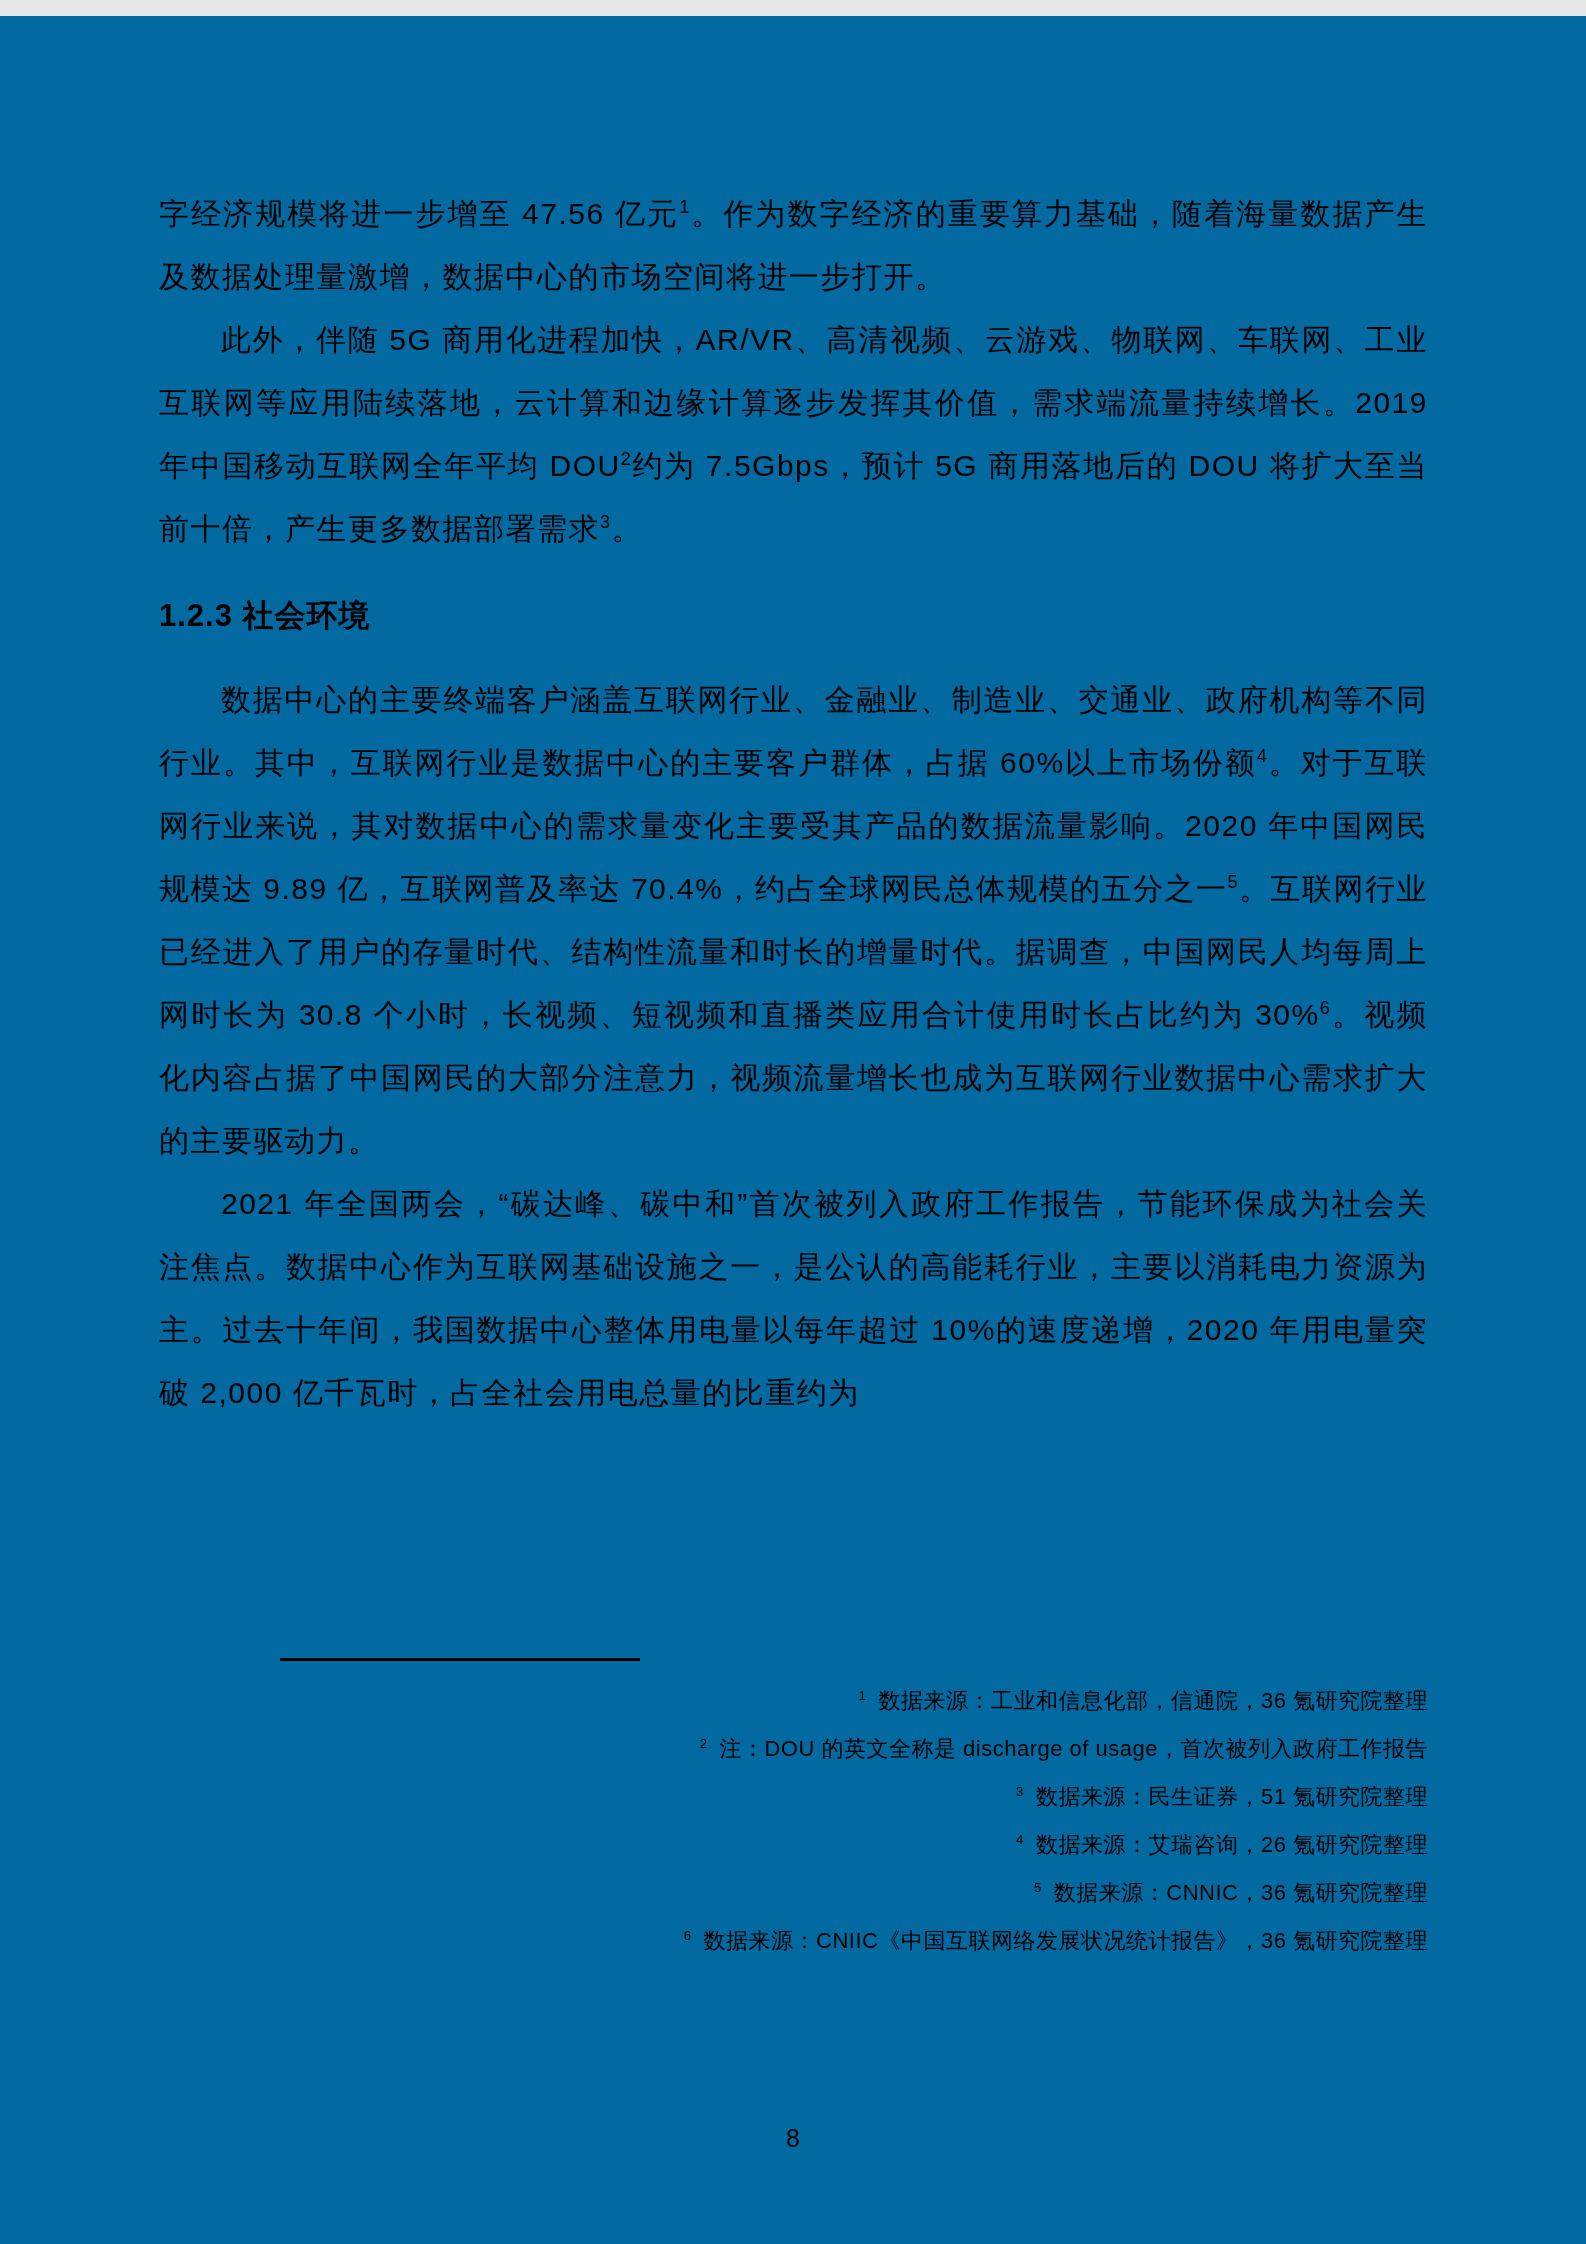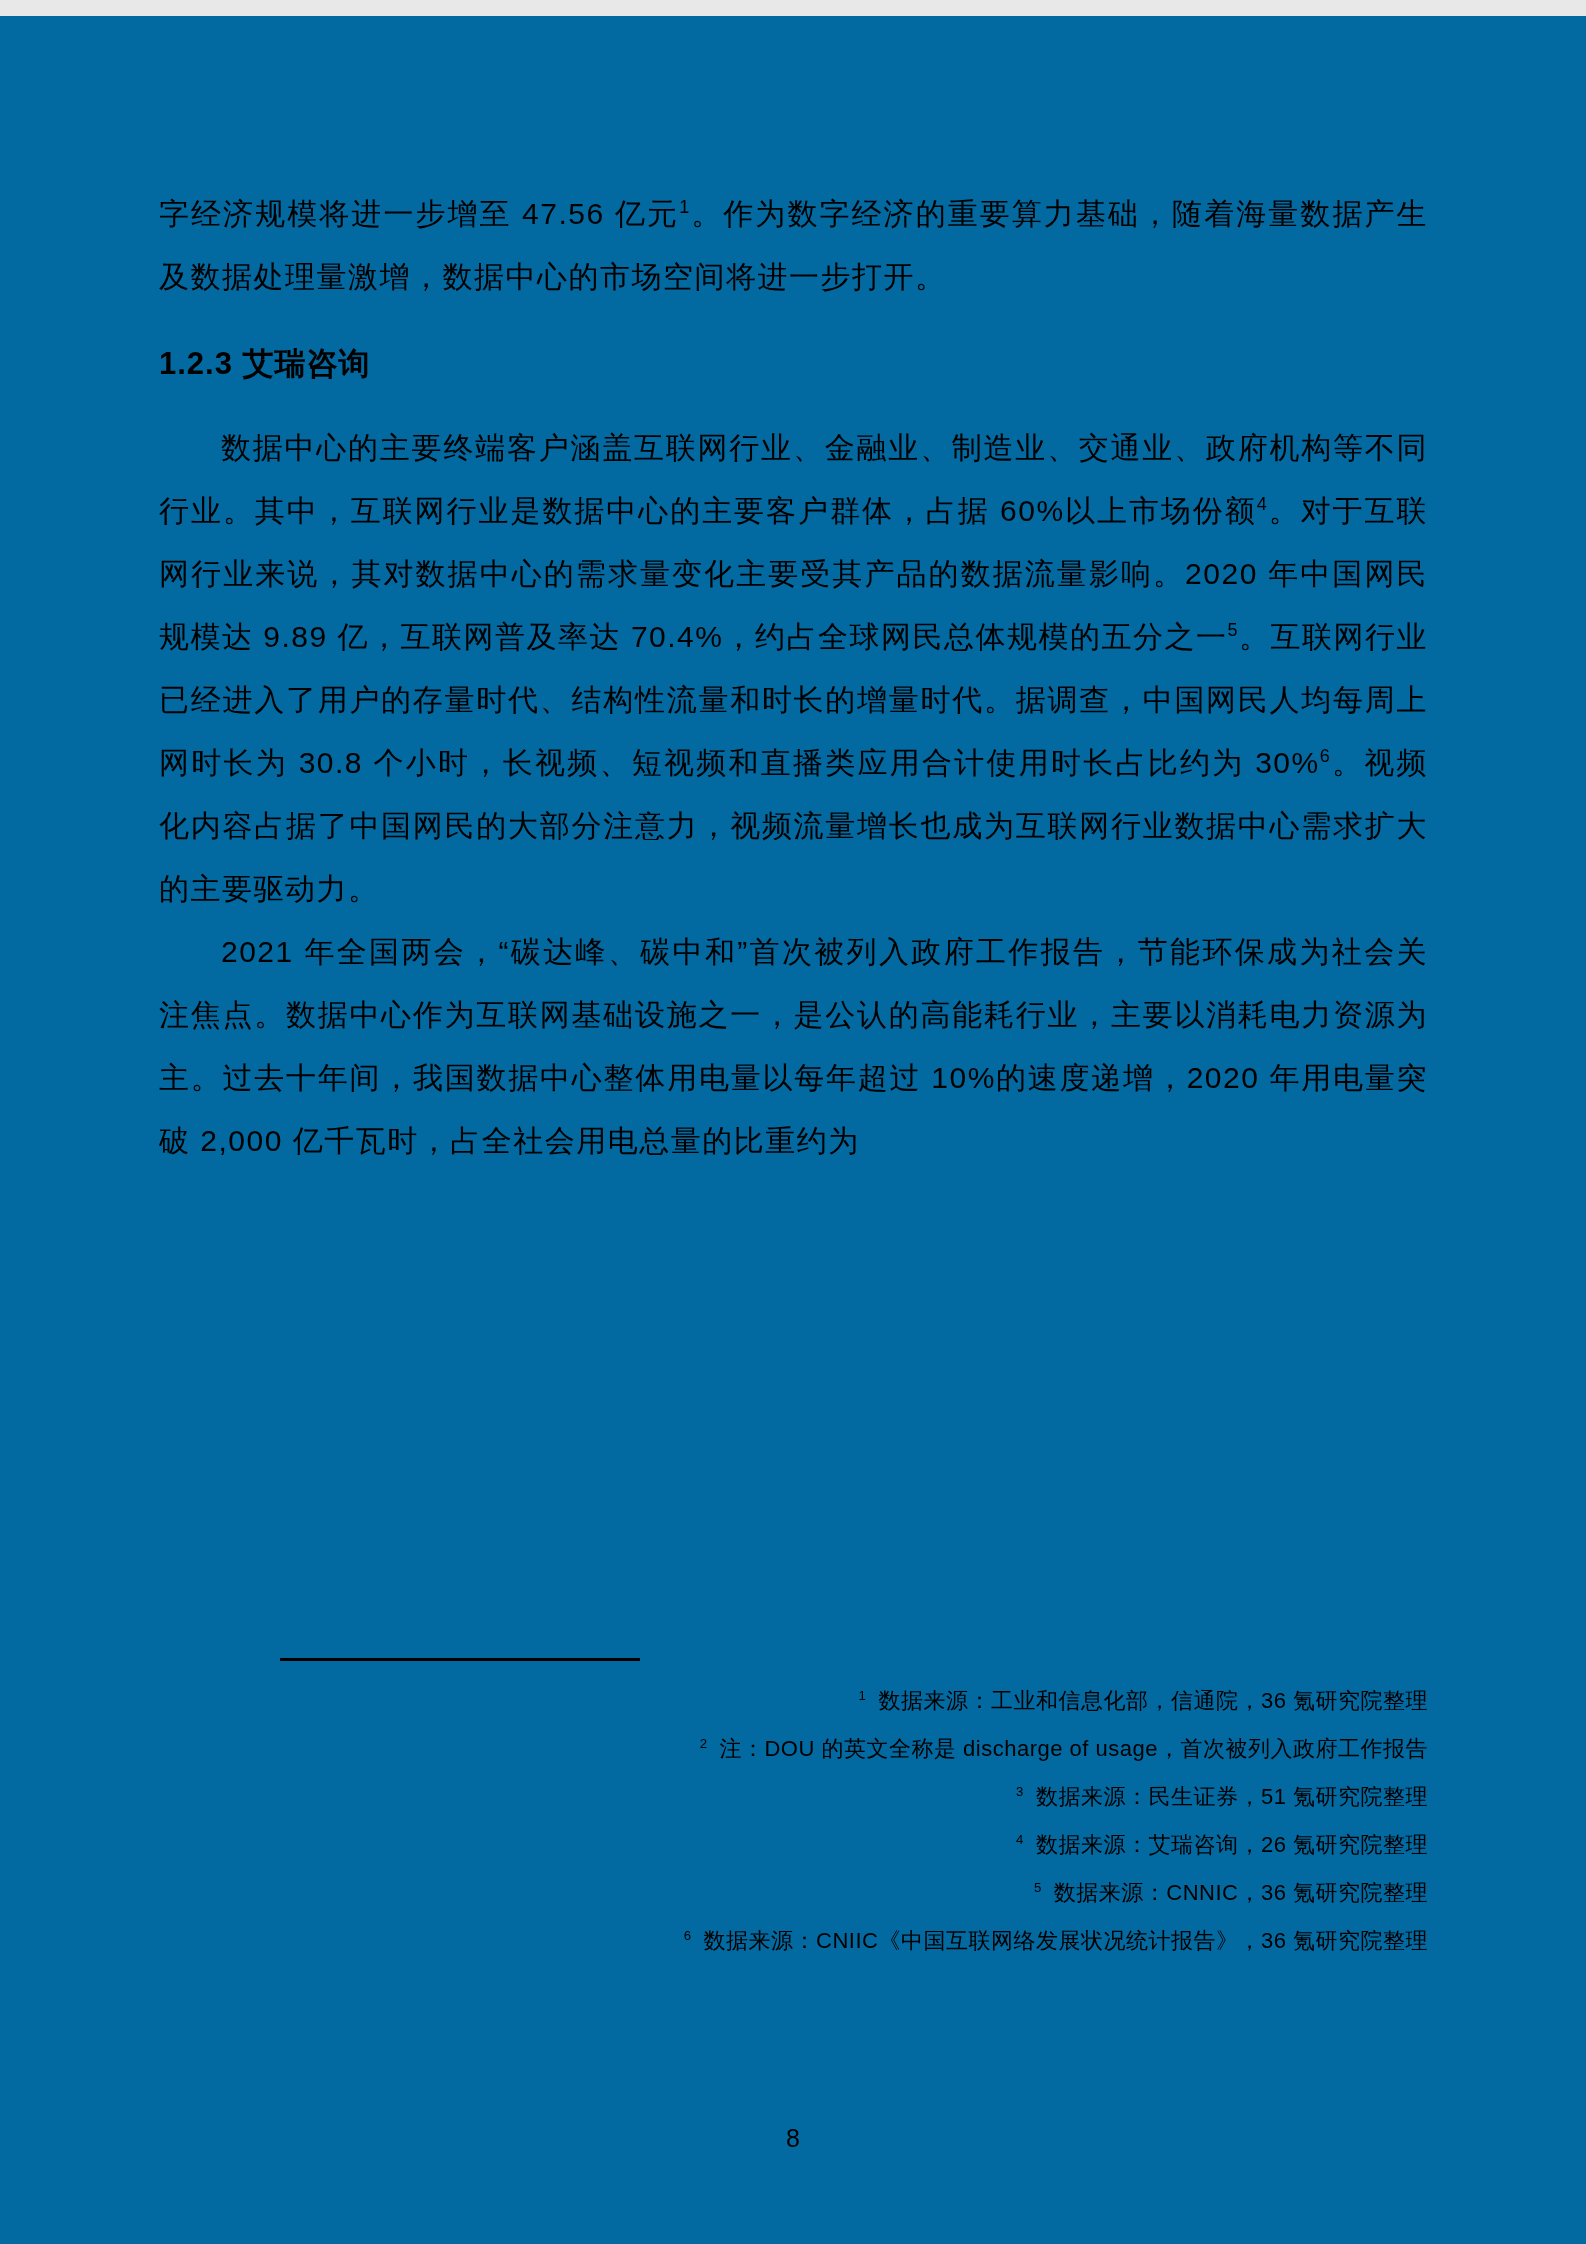--- a/index.html
+++ b/index.html
@@ -68,22 +68,23 @@
   }
 </style>
 </head>
 <body>
 
 <div class="page">
 
   <div class="content">
     <p class="para"><span>字经济规模将进一步增至 47.56 亿元</span><sup>1</sup><span>。作为数字经济的重要算力基础，随着海量数据产生及数据处理量激增，数据中心的市场空间将进一步打开。</span></p>
 
+    <p class="para indent"><span>此外，伴随 5G 商用化进程加快，AR/VR、高清视频、云游戏、物联网、车联网、工业互联网等应用陆续落地，云计算和边缘计算逐步发挥其价值，需求端流量持续增长。2019 年中国移动互联网全年平均 DOU</span><sup>2</sup><span>约为 7.5Gbps，预计 5G 商用落地后的 DOU 将扩大至当前十倍，产生更多数据部署需求</span><sup>3</sup><span>。</span></p>
 
-    <h3 class="heading">1.2.3 艾瑞咨询</h3>
+    <h3 class="heading">1.2.3 社会环境</h3>
 
     <p class="para indent"><span>数据中心的主要终端客户涵盖互联网行业、金融业、制造业、交通业、政府机构等不同行业。其中，互联网行业是数据中心的主要客户群体，占据 60%以上市场份额</span><sup>4</sup><span>。对于互联网行业来说，其对数据中心的需求量变化主要受其产品的数据流量影响。2020 年中国网民规模达 9.89 亿，互联网普及率达 70.4%，约占全球网民总体规模的五分之一</span><sup>5</sup><span>。互联网行业已经进入了用户的存量时代、结构性流量和时长的增量时代。据调查，中国网民人均每周上网时长为 30.8 个小时，长视频、短视频和直播类应用合计使用时长占比约为 30%</span><sup>6</sup><span>。视频化内容占据了中国网民的大部分注意力，视频流量增长也成为互联网行业数据中心需求扩大的主要驱动力。</span></p>
 
     <p class="para indent"><span>2021 年全国两会，“碳达峰、碳中和”首次被列入政府工作报告，节能环保成为社会关注焦点。数据中心作为互联网基础设施之一，是公认的高能耗行业，主要以消耗电力资源为主。过去十年间，我国数据中心整体用电量以每年超过 10%的速度递增，2020 年用电量突破 2,000 亿千瓦时，占全社会用电总量的比重约为</span></p>
   </div>
 
   <div class="footnotes">
     <div class="footnote-rule"></div>
     <div class="footnote-list">
 

